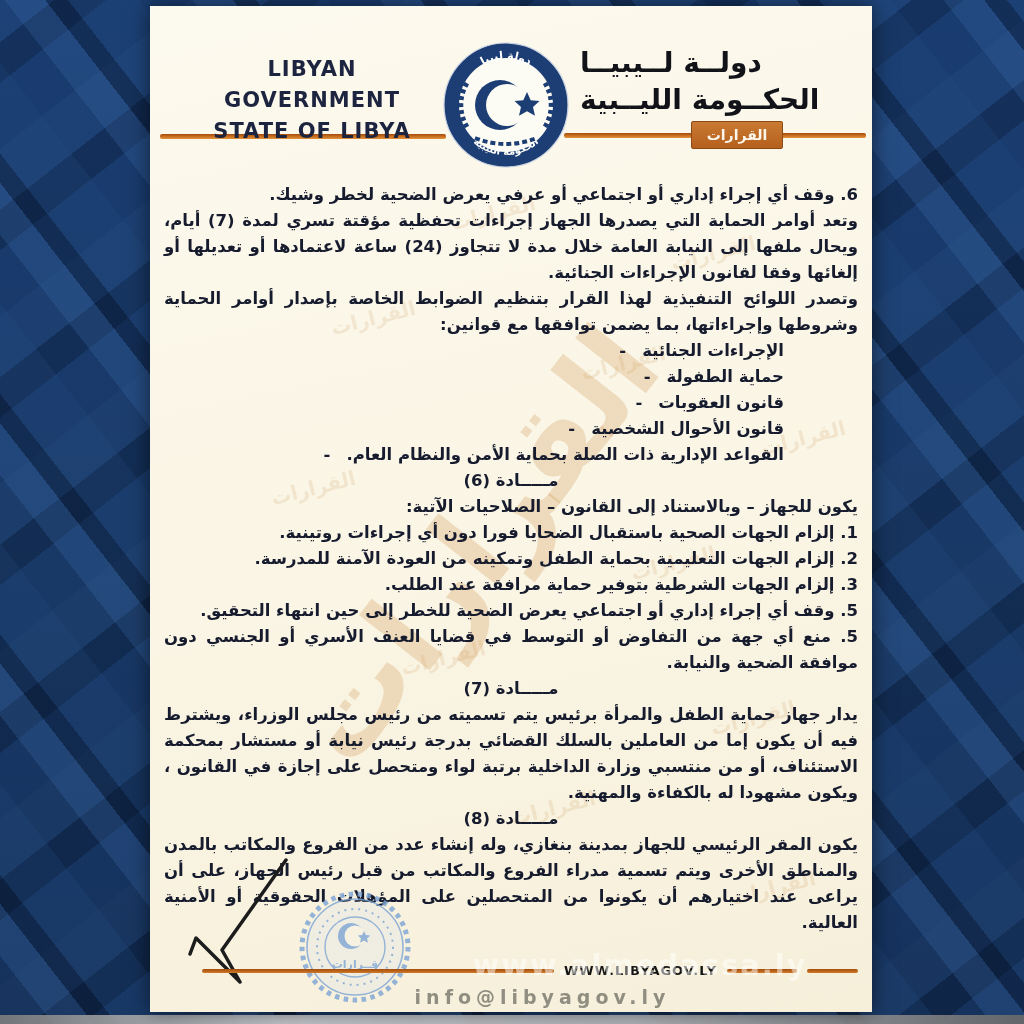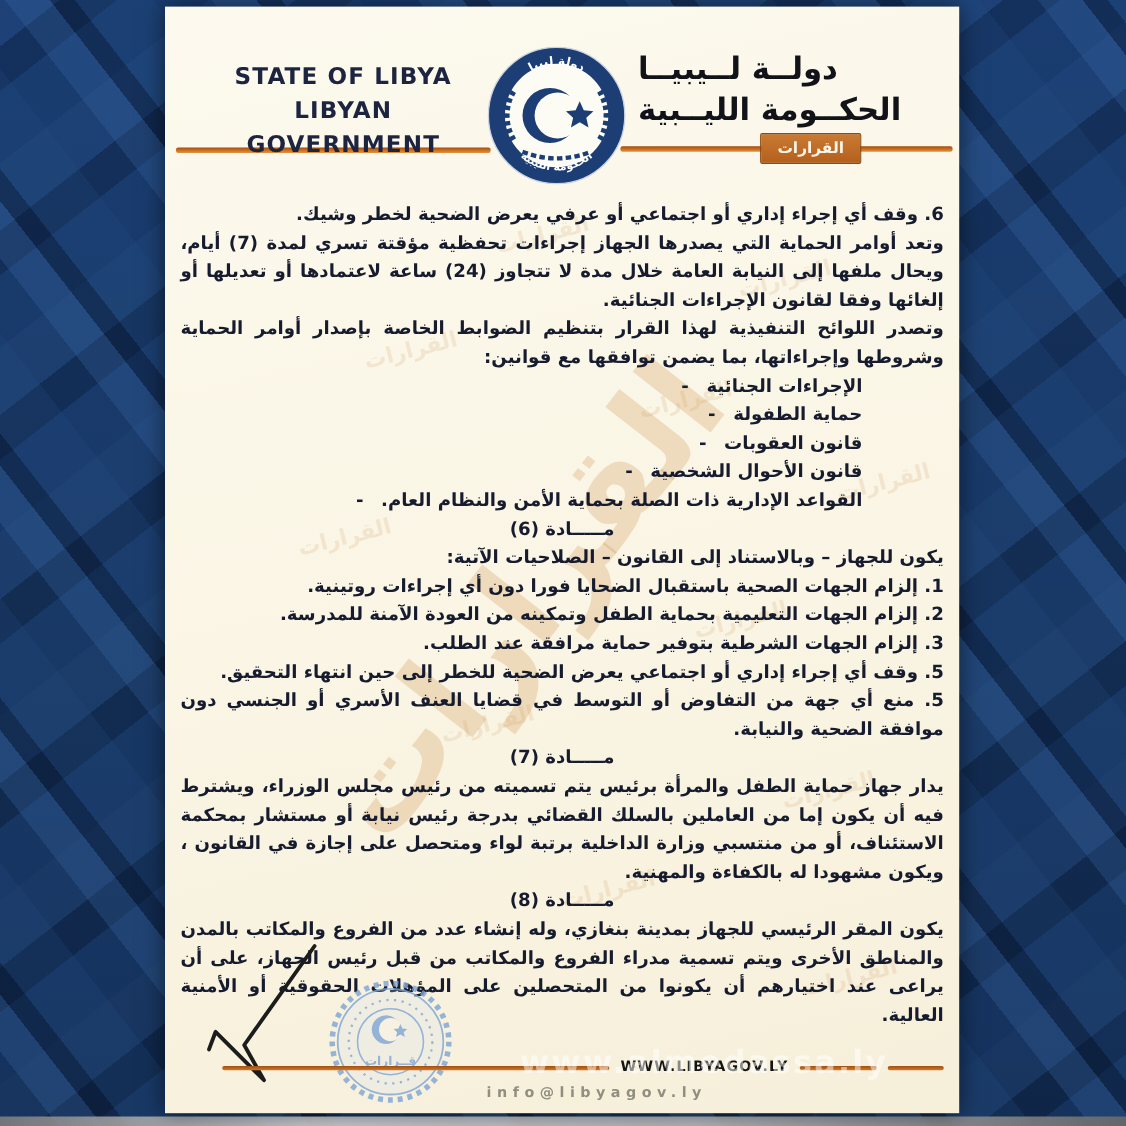--- a/index.html
+++ b/index.html
@@ -97,21 +97,21 @@
     height:4px; border-radius:2px;
     background:linear-gradient(180deg,#a24c0e,#d07a28);
   }
   .seg1 { width:352px; } .seg2 { width:70px; } .seg3 { width:100px; flex:1; }
   .website {
     color:#141414; font-weight:bold; font-size:13px; letter-spacing:1px;
     white-space:nowrap;
   }
   .email {
     position:absolute; left:250px; top:980px; width:285px; z-index:5;
-    text-align:center; font-size:13px; font-weight:bold; letter-spacing:5px;
+    text-align:center; font-size:19px; font-weight:bold; letter-spacing:5px;
     color:#5a5a52; opacity:.65;
   }
   .stamp { position:absolute; left:148px; top:884px; z-index:4; opacity:.82; }
   .signature { position:absolute; left:32px; top:848px; z-index:4; }
 </style>
 </head>
 <body>
 
 <div class="bg-pattern"></div>
 <div class="bottom-strip"></div>
@@ -125,22 +125,22 @@
   <span class="ghost" style="left:610px; top:420px;">القرارات</span>
   <span class="ghost" style="left:120px; top:470px;">القرارات</span>
   <span class="ghost" style="left:480px; top:545px;">القرارات</span>
   <span class="ghost" style="left:250px; top:640px;">القرارات</span>
   <span class="ghost" style="left:560px; top:700px;">القرارات</span>
   <span class="ghost" style="left:360px; top:790px;">القرارات</span>
   <span class="ghost" style="left:580px; top:870px;">القرارات</span>
   <div class="big-watermark">القرارات</div>
 
   <div class="english-title">
+    <div>LIBYAN GOVERNMENT</div>
     <div>STATE OF LIBYA</div>
-    <div>LIBYAN GOVERNMENT</div>
   </div>
 
   <div class="arabic-title">
     <div>دولــة لــيبيــا</div>
     <div>الحكــومة الليــبية</div>
   </div>
 
   <svg class="emblem" width="126" height="126" viewBox="0 0 126 126">
     <circle cx="63" cy="63" r="62" fill="#1d3e74"></circle>
     <circle cx="63" cy="63" r="62" fill="none" stroke="#c9d2e2" stroke-width="1.2"></circle>

